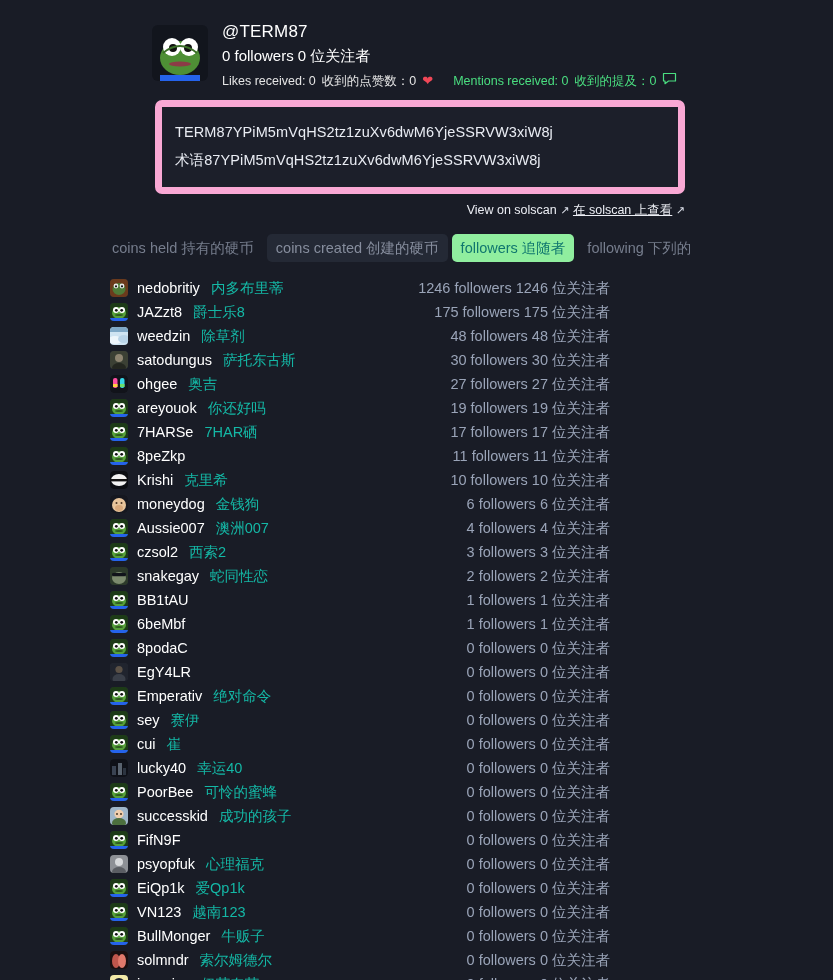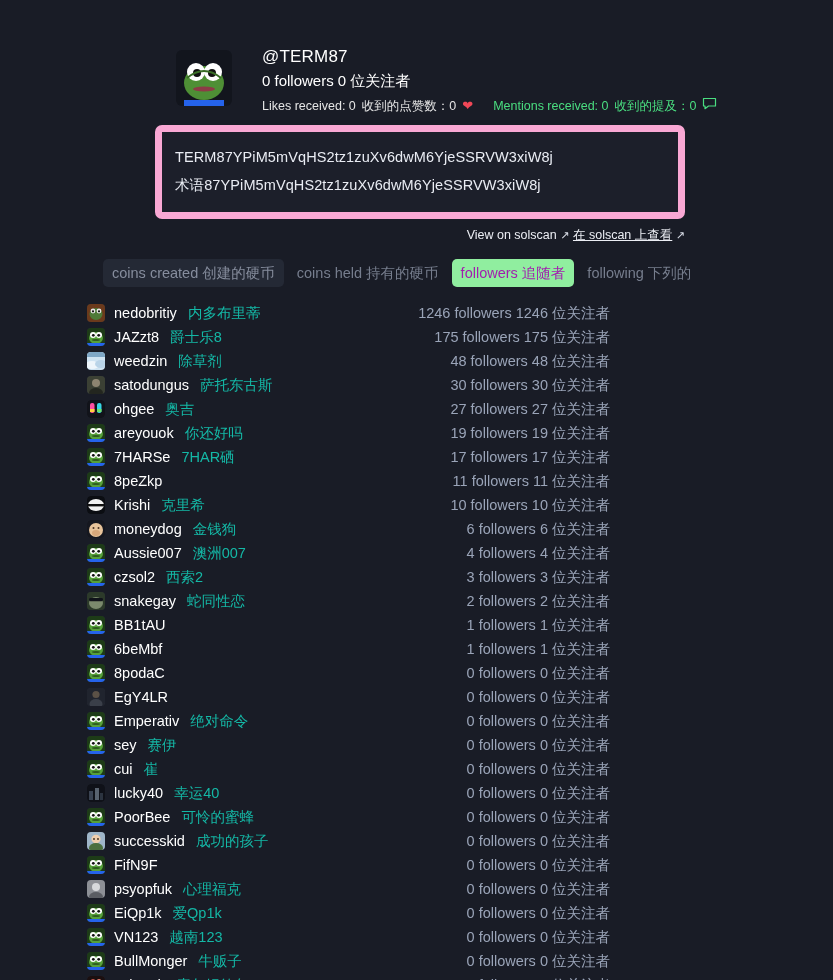--- a/index.html
+++ b/index.html
@@ -11,23 +11,22 @@
     overflow: hidden;
     font-family: "Liberation Sans", "DejaVu Sans", sans-serif;
     -webkit-font-smoothing: antialiased;
   }
   .page { width: 833px; height: 980px; position: relative; }
 
   
   .profile {
     display: flex;
     align-items: flex-start;
-    gap: 30px;
-    padding: 44px 0 0 152px;
-    margin-left: 24px;
+    gap: 14px;
+    padding: 19px 0 0 152px;
   }
   .avatar-lg {
     width: 56px; height: 56px;
     border-radius: 6px;
     flex: none;
     overflow: hidden;
     margin-top: 6px;
   }
   .avatar-lg svg, .avatar-sm svg { display: block; }
 
@@ -101,34 +100,34 @@
     line-height: 20px;
     padding: 4px 9px;
     border-radius: 5px;
     color: #767d8d;
     white-space: nowrap;
     cursor: pointer;
   }
   .tab.hover { background: #242935; color: #868d9d; }
   .tab.active {
     background: #90ee9f;
-    color: #a21caf;
+    color: #0f766e;
   }
 
   
   .list {
     margin: 14px 0 0 0;
     padding: 0 0 0 0;
     width: 833px;
   }
   .row {
     display: flex;
     align-items: center;
     height: 24px;
-    padding: 0 223px 0 87px;
+    padding: 0 223px 0 110px;
     cursor: pointer;
   }
   .row .left {
     display: flex;
     align-items: center;
     gap: 9px;
     flex: 1 1 auto;
     min-width: 0;
   }
   .avatar-sm {
@@ -205,22 +204,22 @@
     </div>
     <div class="solscan-row">
       <span class="en">View on solscan</span>
       <span class="arrow">↗</span>
       <span class="zh">在 solscan 上查看</span>
       <span class="arrow">↗</span>
     </div>
   </div>
 
   <div class="tabs">
+      <div class="tab"><span>coins held 持有的硬币</span></div>
       <div class="tab hover"><span>coins created 创建的硬币</span></div>
-      <div class="tab"><span>coins held 持有的硬币</span></div>
       <div class="tab active"><span>followers 追随者</span></div>
       <div class="tab"><span>following 下列的</span></div>
     </div>
 
   <div class="list">
       <div class="row">
         <div class="left">
           <div class="avatar-sm">
             <svg width="18" height="18" viewBox="0 0 18 18">
               <rect width="18" height="18" fill="#6b3a1c"></rect>

